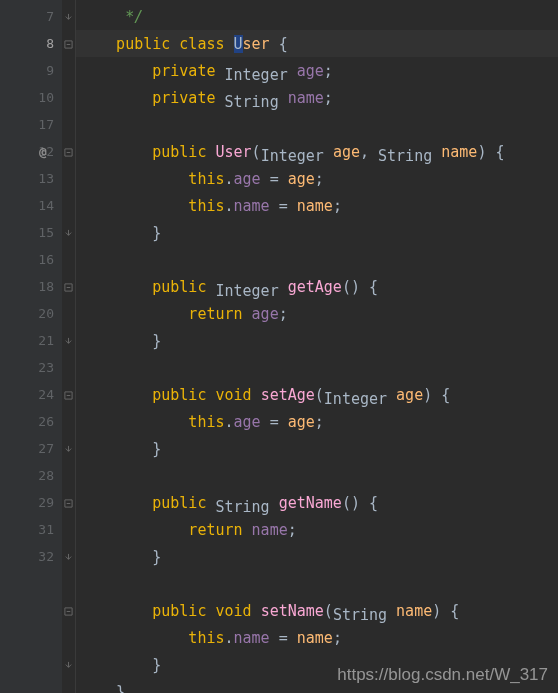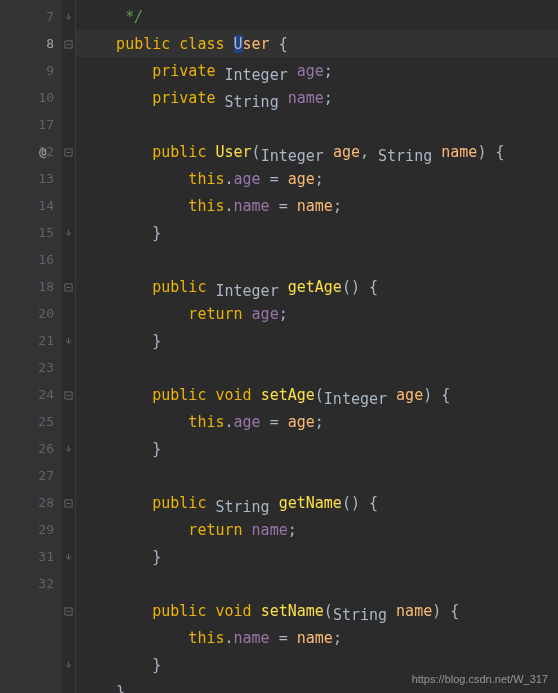--- a/index.html
+++ b/index.html
@@ -73,35 +73,35 @@
       padding-left: 4px;
       white-space: pre;
     }
     .code-row.active {
       background: #323232;
     }
     .kw { color: #eab308; }
     .type { color: #a9b7c6; margin-top: 8px; }
     .ident { color: #fdba74; }
     .field { color: #9876aa; }
-    .method { color: #fde047; }
+    .method { color: #f9a8d4; }
     .punct { color: #a9b7c6; }
     .brace { color: #a9b7c6; }
     .comment { color: #629755; font-style: italic; }
     .op { color: #a9b7c6; }
     .cursor-sel {
       background: #214283;
       color: #a9b7c6;
     }
     .watermark {
       position: absolute;
       bottom: 8px;
       right: 10px;
       color: #b0b0b0;
-      font-size: 11px;
+      font-size: 17px;
       font-family: Arial, sans-serif;
       opacity: 0.8;
     }
   </style>
 </head>
 <body>
 
 <div class="editor">
   <div class="gutter">
       <div class="gutter-row">
@@ -144,23 +144,20 @@
       <div class="gutter-row">
         <span class="line-num">21</span>
       </div>
       <div class="gutter-row">
         <span class="line-num">23</span>
       </div>
       <div class="gutter-row">
         <span class="line-num">24</span>
       </div>
       <div class="gutter-row">
-        <span class="line-num">25</span>
-      </div>
-      <div class="gutter-row">
         <span class="line-num">26</span>
       </div>
       <div class="gutter-row">
         <span class="line-num">27</span>
       </div>
       <div class="gutter-row">
         <span class="line-num">28</span>
       </div>
       <div class="gutter-row">
         <span class="line-num">29</span>

